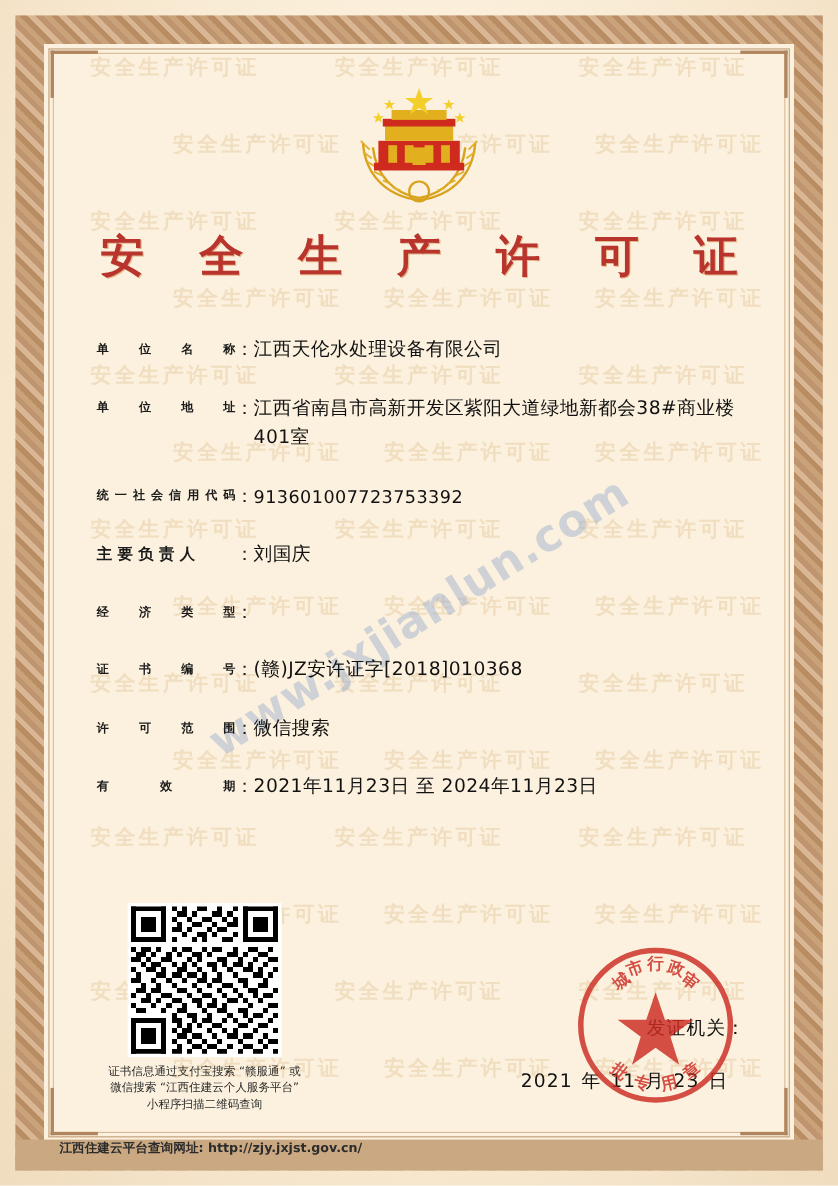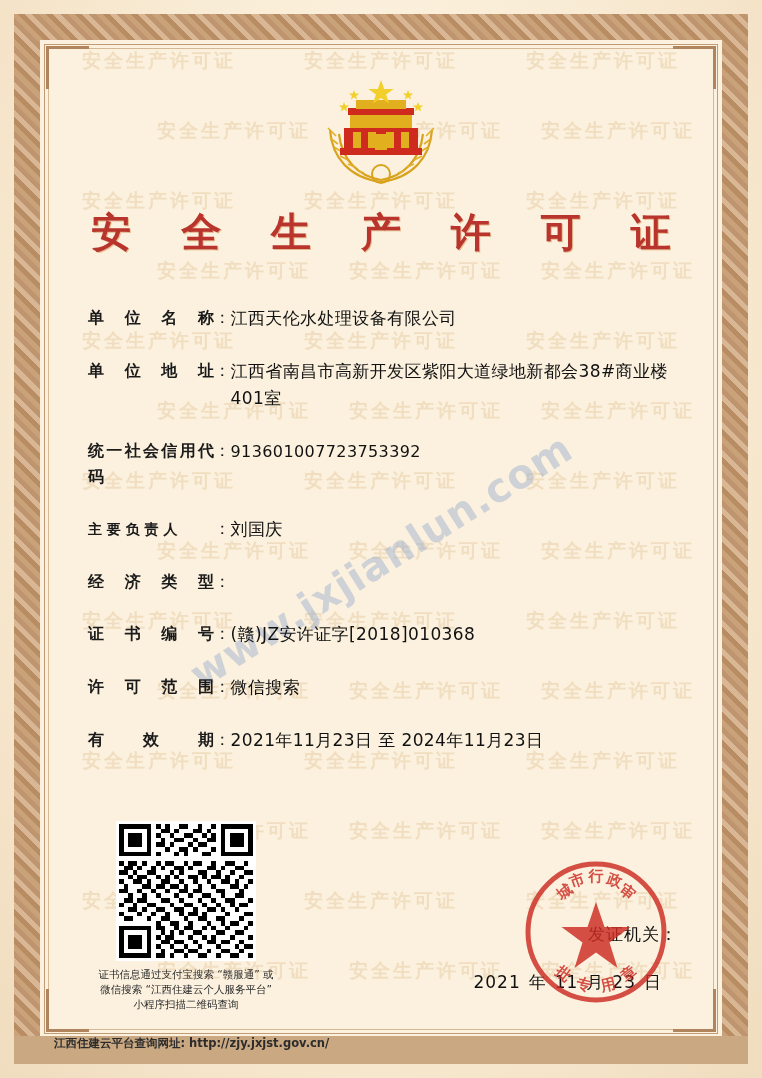--- a/index.html
+++ b/index.html
@@ -125,21 +125,21 @@
   }
   .field {
     display: flex;
     align-items: flex-start;
     margin-bottom: 26px;
     font-family: "DejaVu Sans", sans-serif;
   }
   .f-label {
     width: 126px;
     flex: 0 0 126px;
-    font-size: 16px;
+    font-size: 11px;
     color: #1a1a1a;
     line-height: 26px;
     text-align: justify;
     text-align-last: justify;
     font-weight: 600;
   }
   .f-label.tight {
     font-size: 14px;
     letter-spacing: 0;
     text-align-last: left;

